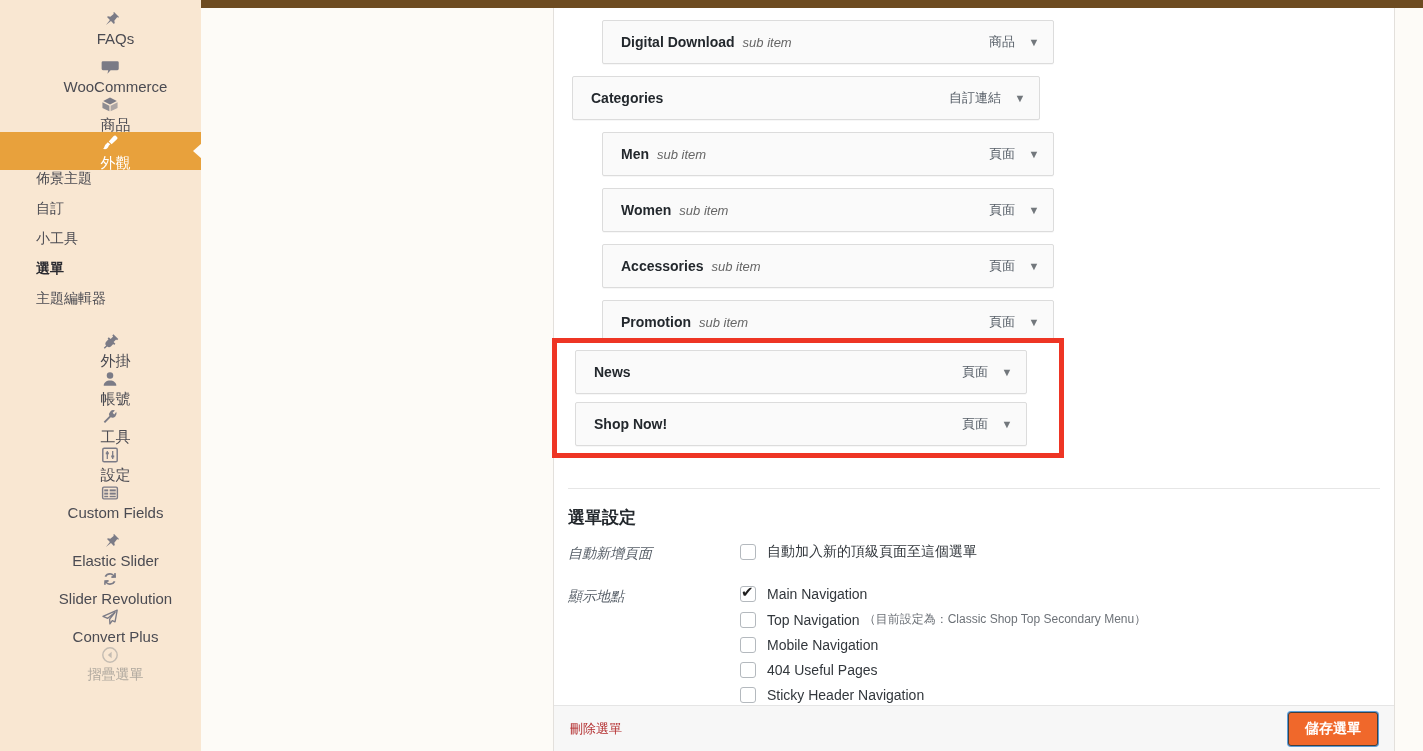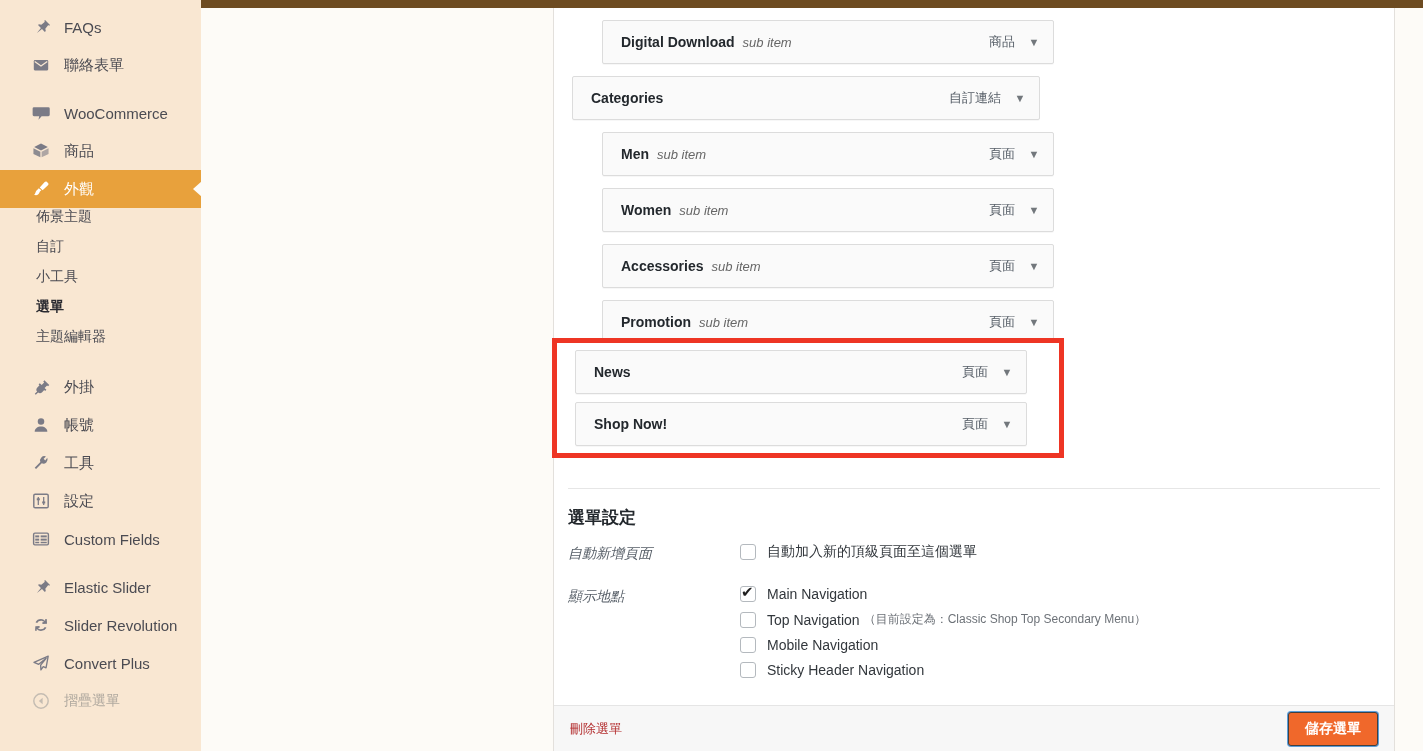--- a/index.html
+++ b/index.html
@@ -26,20 +26,21 @@
     padding-top: 8px;
   }
   .sb-item {
     position: relative;
     display: flex; align-items: center;
     height: 38px;
     padding-left: 30px;
     font-size: 15px;
     color: #4b4b52;
     cursor: pointer;
+    flex-direction: column;
   }
   .sb-item .ico {
     width: 22px; height: 22px;
     margin-right: 12px;
     display: flex; align-items: center; justify-content: center;
     flex: 0 0 22px;
     color: #7b7b86;
   }
   .sb-item .ico svg { display:block; }
   .sb-item.current {
@@ -212,29 +213,20 @@
 
   <nav class="sidebar">
     <div id="sidebar-list">
         <div class="sb-item">
           <span class="ico">
             <svg width="18" height="18" viewBox="0 0 20 20" fill="currentColor">
               <path d="M14.5 2.2l-1 1 .9.9-4.1 3.3-2.6-.5-1 1 3.2 3.2-4.4 5.6 5.6-4.4 3.2 3.2 1-1-.5-2.6 3.3-4.1.9.9 1-1-5.5-5.5z"></path>
             </svg>
           </span>
           <span>FAQs</span>
-        </div>
-        <div class="sb-item">
-          <span class="ico">
-            <svg width="18" height="18" viewBox="0 0 20 20" fill="currentColor">
-              <rect x="2" y="4.5" width="16" height="11.5" rx="1.2"></rect>
-              <path d="M3 6l7 5 7-5" stroke="#f9e7d2" stroke-width="1.4" fill="none"></path>
-            </svg>
-          </span>
-          <span>聯絡表單</span>
         </div>
         <div class="sb-gap"></div>
         <div class="sb-item">
           <span class="ico">
             <svg width="18" height="18" viewBox="0 0 20 20" fill="currentColor">
               <path d="M2 3.5h16a1.5 1.5 0 011.5 1.5v7a1.5 1.5 0 01-1.5 1.5h-7.5L7 17.5l.8-4H2A1.5 1.5 0 01.5 12V5A1.5 1.5 0 012 3.5z" transform="translate(0.2,0)"></path>
             </svg>
           </span>
           <span>WooCommerce</span>
         </div>
@@ -428,20 +420,24 @@
               <span class="cbox"></span>
               <span class="cblabel">Top Navigation</span>
               <span class="cbnote">（目前設定為：Classic Shop Top Secondary Menu）</span>
             </label>
             <label class="cbrow">
               <span class="cbox"></span>
               <span class="cblabel">Mobile Navigation</span>
             </label>
             <label class="cbrow">
               <span class="cbox"></span>
+              <span class="cblabel">404 Useful Pages</span>
+            </label>
+            <label class="cbrow">
+              <span class="cbox"></span>
               <span class="cblabel">Sticky Header Navigation</span>
             </label>
           </div>
       </div>
     </section>
 
     <div class="footer">
       <span class="delete-link">刪除選單</span>
       <button class="save-btn">儲存選單</button>
     </div>

